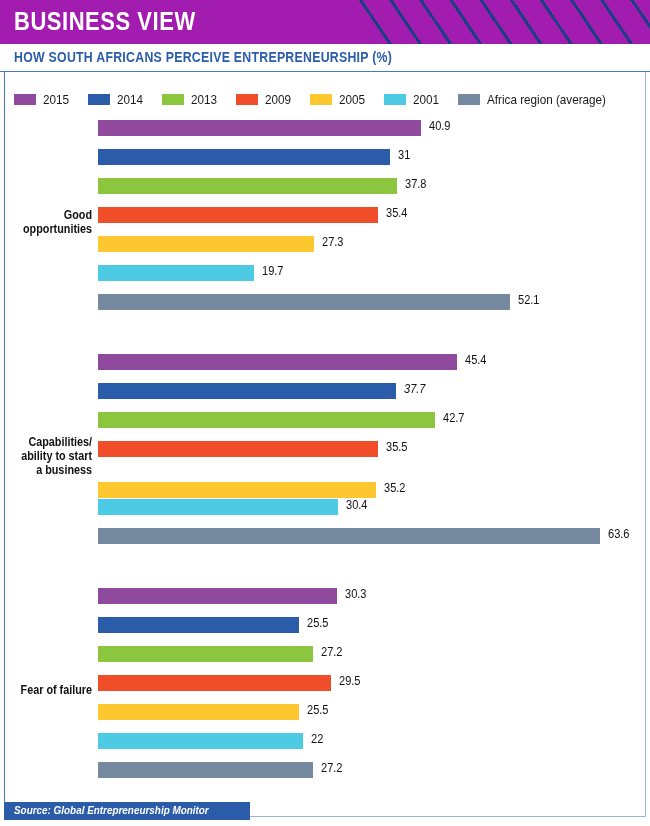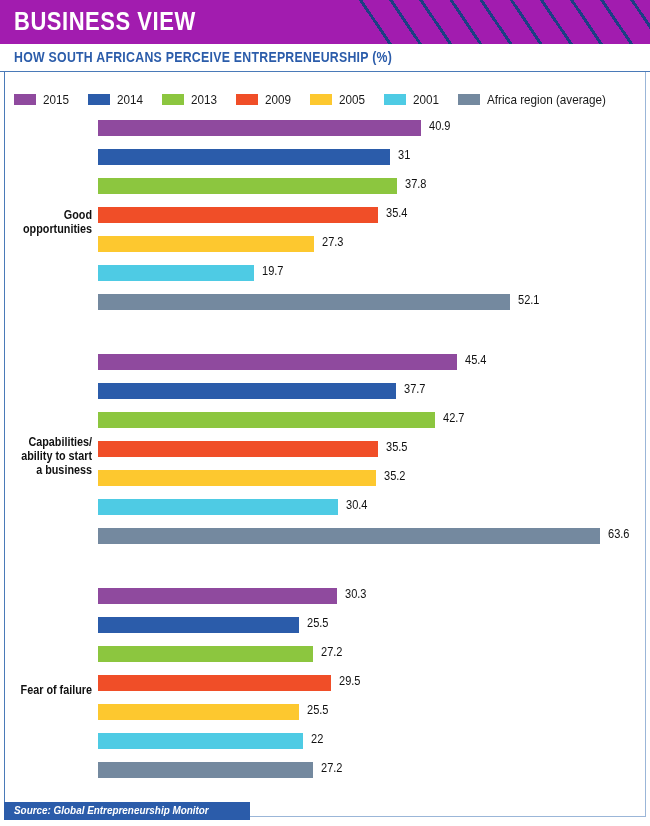--- a/index.html
+++ b/index.html
@@ -303,33 +303,33 @@
       <div class="group" style="height: 203px;">
         <div class="group-label" style="top: 80.5px;">
           <div>Capabilities/</div>
           <div>ability to start</div>
           <div>a business</div>
         </div>
         <div class="bar-row" style="position: absolute; left: 0px; top: 0px; width: 650px; text-decoration: underline;">
           <div class="bar" style="width: 358.66px; background: rgb(143, 74, 158);"></div>
           <div class="bar-value" style="left: 464.66px;">45.4</div>
         </div>
-        <div class="bar-row" style="position: absolute; left: 0px; top: 29px; width: 650px;">
+        <div class="bar-row" style="position: absolute; left: 0px; top: 29px; width: 650px; font-style: italic;">
           <div class="bar" style="width: 297.83px; background: rgb(43, 92, 170);"></div>
           <div class="bar-value" style="left: 403.83px;">37.7</div>
         </div>
         <div class="bar-row" style="position: absolute; left: 0px; top: 58px; width: 650px;">
           <div class="bar" style="width: 337.33px; background: rgb(140, 198, 63);"></div>
           <div class="bar-value" style="left: 443.33px;">42.7</div>
         </div>
         <div class="bar-row" style="position: absolute; left: 0px; top: 87px; width: 650px;">
           <div class="bar" style="width: 280.45px; background: rgb(240, 78, 40);"></div>
           <div class="bar-value" style="left: 386.45px;">35.5</div>
         </div>
-        <div class="bar-row" style="position: absolute; left: 0px; top: 116px; width: 650px;">
+        <div class="bar-row" style="position: absolute; left: 0px; top: 128px; width: 650px;">
           <div class="bar" style="width: 278.08px; background: rgb(253, 200, 47);"></div>
           <div class="bar-value" style="left: 384.08px;">35.2</div>
         </div>
         <div class="bar-row" style="position: absolute; left: 0px; top: 145px; width: 650px;">
           <div class="bar" style="width: 240.16px; background: rgb(78, 203, 228);"></div>
           <div class="bar-value" style="left: 346.16px;">30.4</div>
         </div>
         <div class="bar-row" style="position: absolute; left: 0px; top: 174px; width: 650px;">
           <div class="bar" style="width: 502.44px; background: rgb(116, 137, 159);"></div>
           <div class="bar-value" style="left: 608.44px;">63.6</div>

